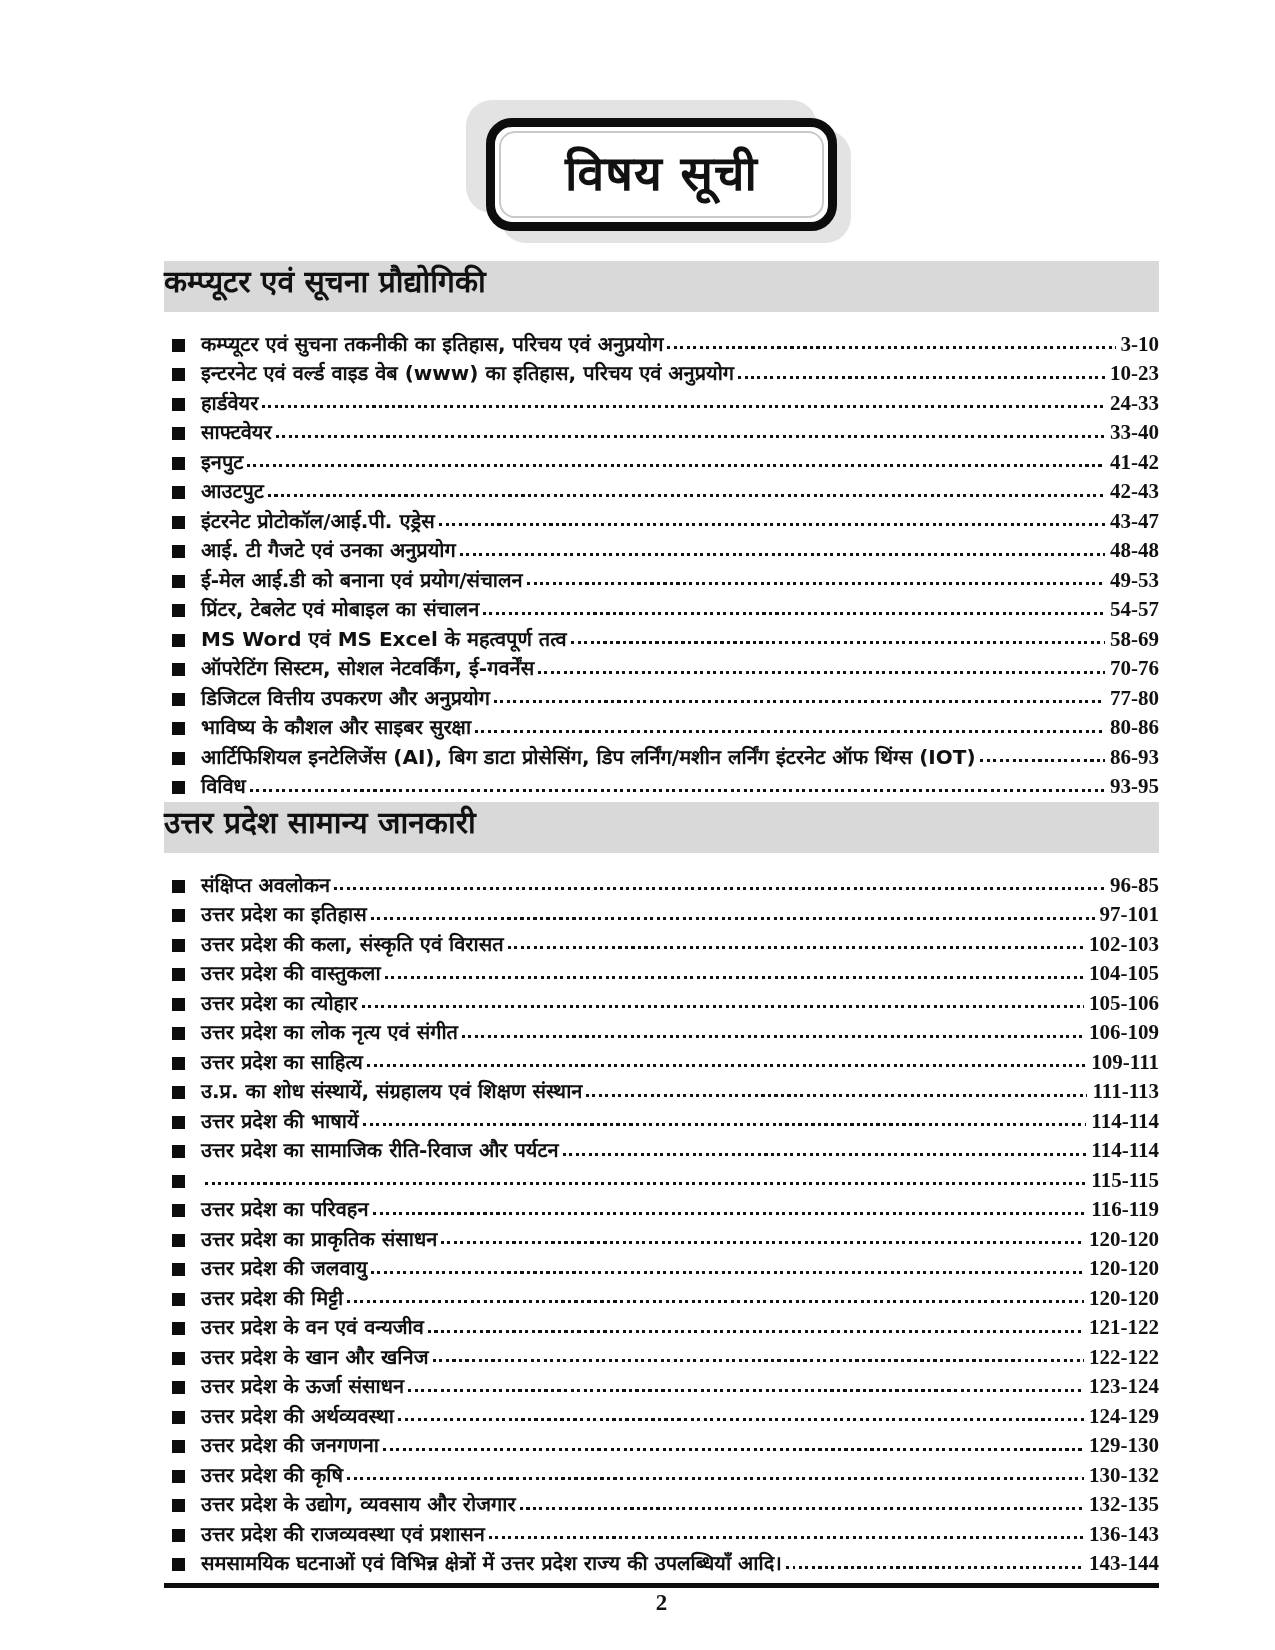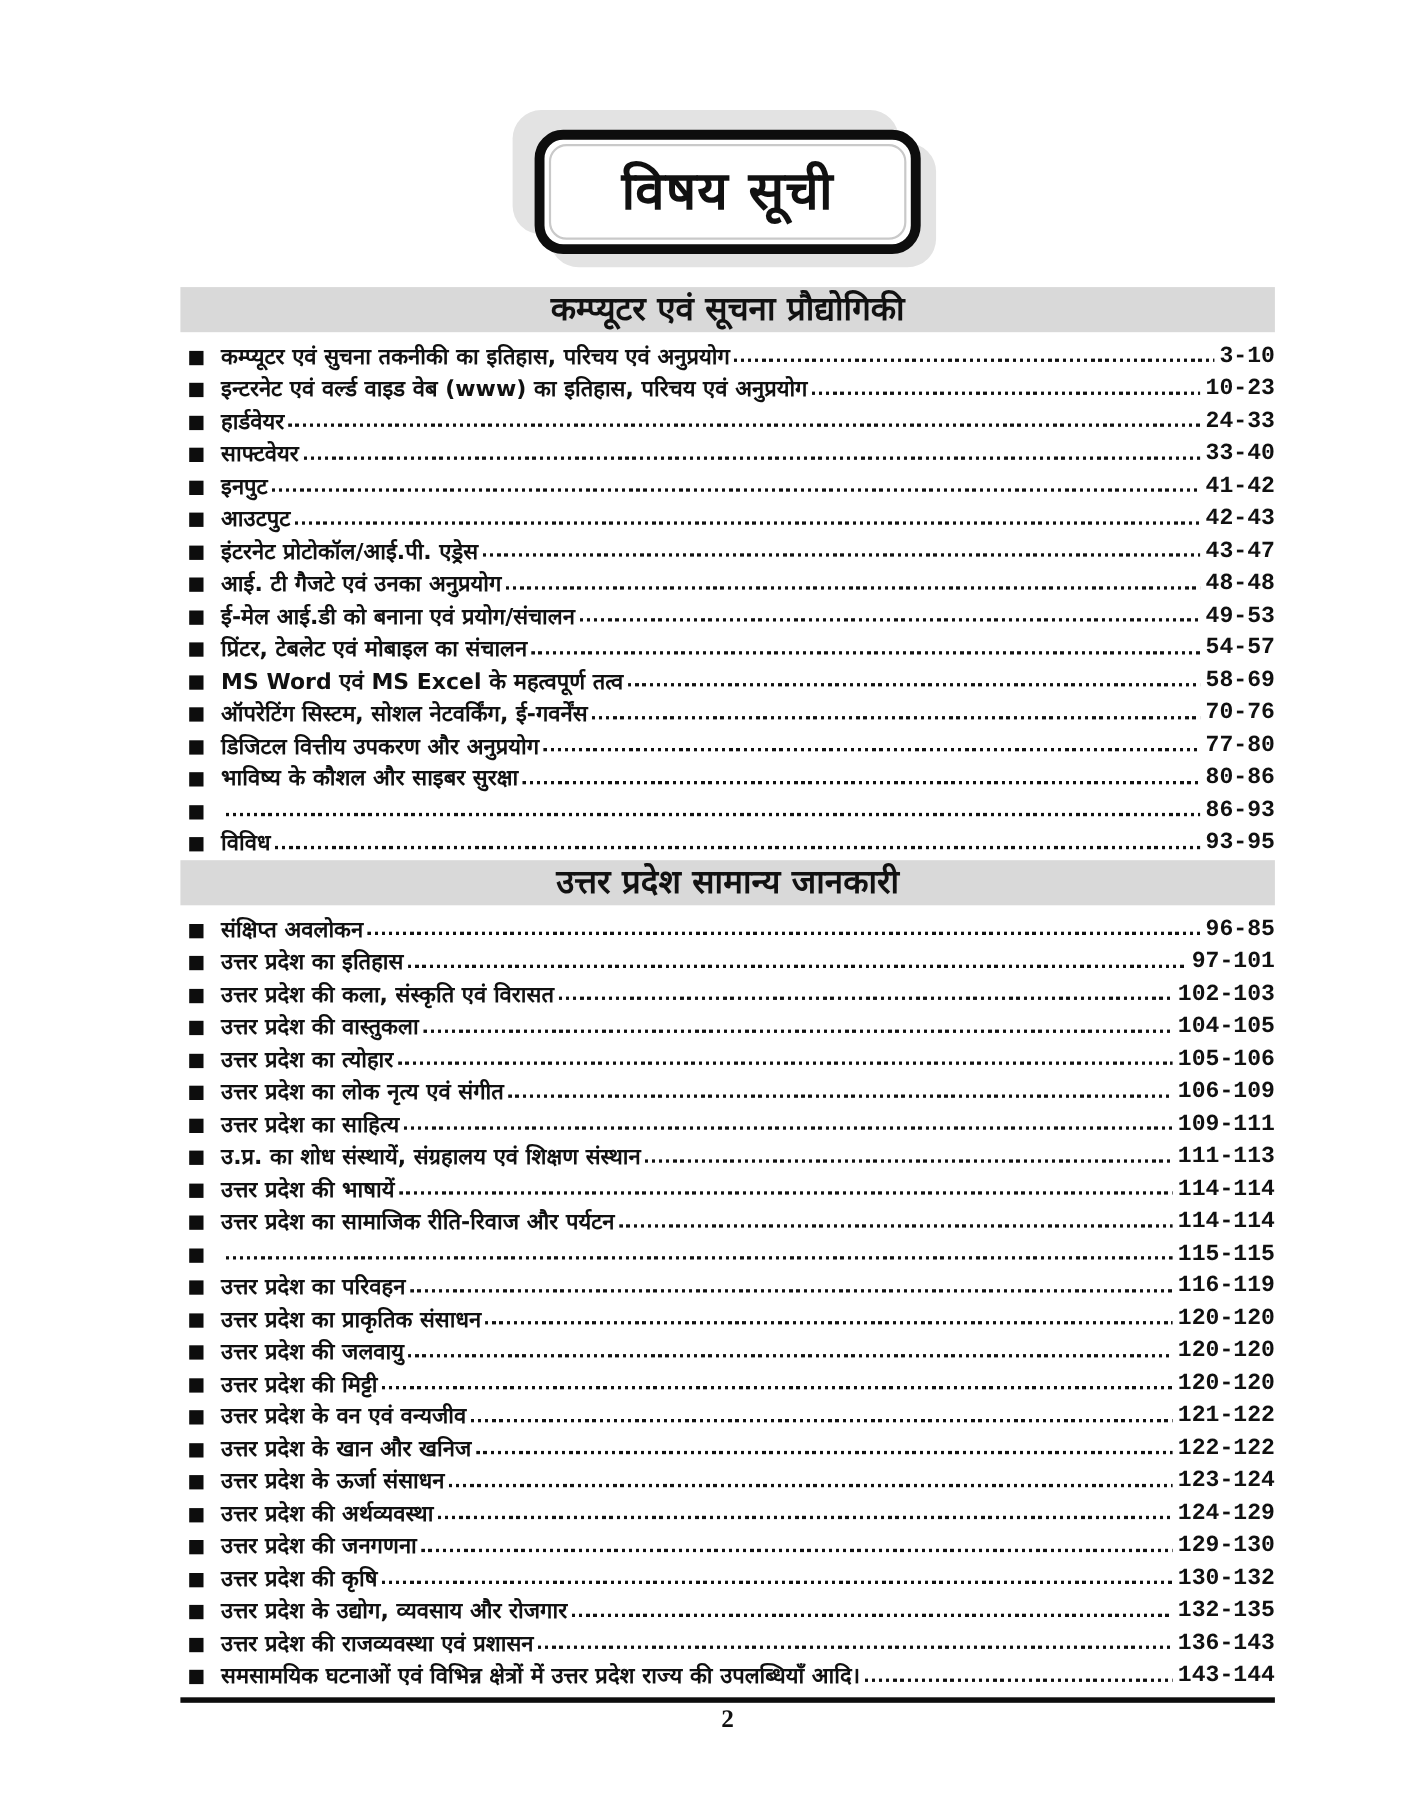--- a/index.html
+++ b/index.html
@@ -33,26 +33,25 @@
     padding:6px 64px 12px;
     font-size:48px;
     font-weight:bold;
     letter-spacing:1px;
     white-space:nowrap;
   }
 
   
   .section-header{
     background:#d9d9d9;
-    height:41px;
+    height:51px;
     line-height:41px;
-    text-align:center;
     font-size:30px;
     font-weight:bold;
-    margin-bottom:6px;
+    margin-bottom:16px;
   }
 
   
   .rows{margin-bottom:2px;}
   .row{
     display:flex;
     align-items:flex-end;
     height:29.5px;
     padding-left:8px;
   }
@@ -74,21 +73,21 @@
     min-width:14px;
     align-self:stretch;
     margin:0 5px 0 4px;
     background-image:repeating-linear-gradient(to right,#111 0 3px,transparent 3px 6.5px);
     background-size:100% 3.4px;
     background-repeat:no-repeat;
     background-position:0 calc(100% - 8px);
   }
   .pages{
     flex:0 0 auto;
-    font-family:Liberation Mono, monospace;
+    font-family:Liberation Serif, serif;
     font-size:21px;
     font-weight:bold;
     white-space:nowrap;
     line-height:27px;
     margin-top:32px;
   }
 
   
   .footer-rule{
     border:none;
@@ -210,20 +209,21 @@
 
   <div class="row">
     <span class="bullet"></span>
     <span class="item-title">भाविष्य के कौशल और साइबर सुरक्षा</span>
     <span class="leader"></span>
     <span class="pages">80-86</span>
   </div>
 
   <div class="row">
     <span class="bullet"></span>
+    <span class="item-title">आर्टिफिशियल इनटेलिजेंस (AI), बिग डाटा प्रोसेसिंग,  डिप लर्निंग/मशीन लर्निंग इंटरनेट ऑफ थिंग्स (IOT)</span>
     <span class="leader"></span>
     <span class="pages">86-93</span>
   </div>
 
   <div class="row">
     <span class="bullet"></span>
     <span class="item-title">विविध</span>
     <span class="leader"></span>
     <span class="pages">93-95</span>
   </div>

